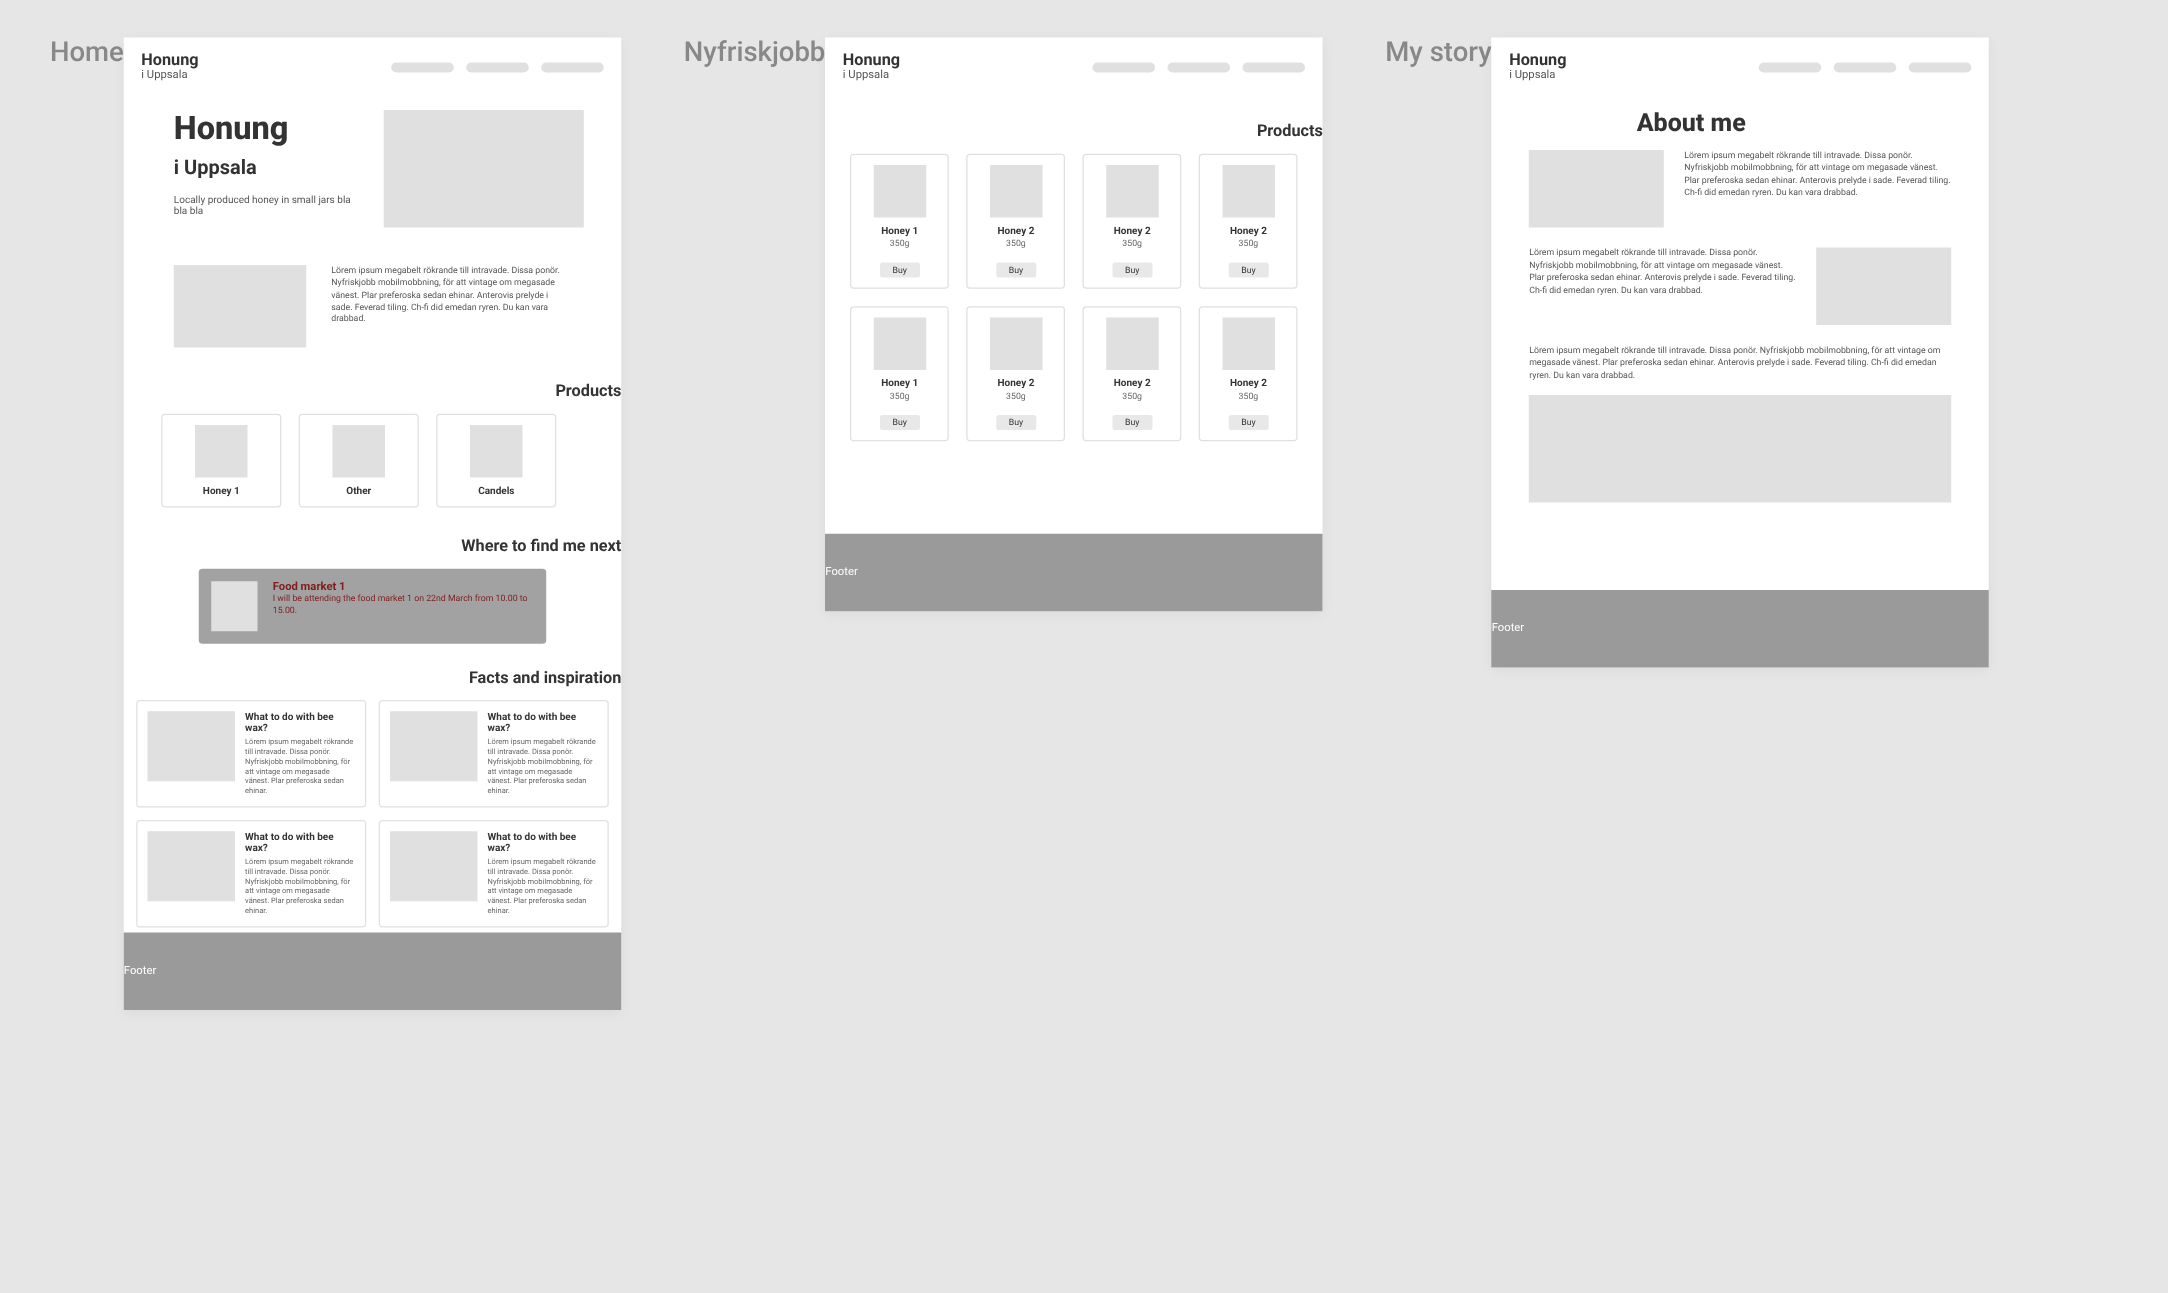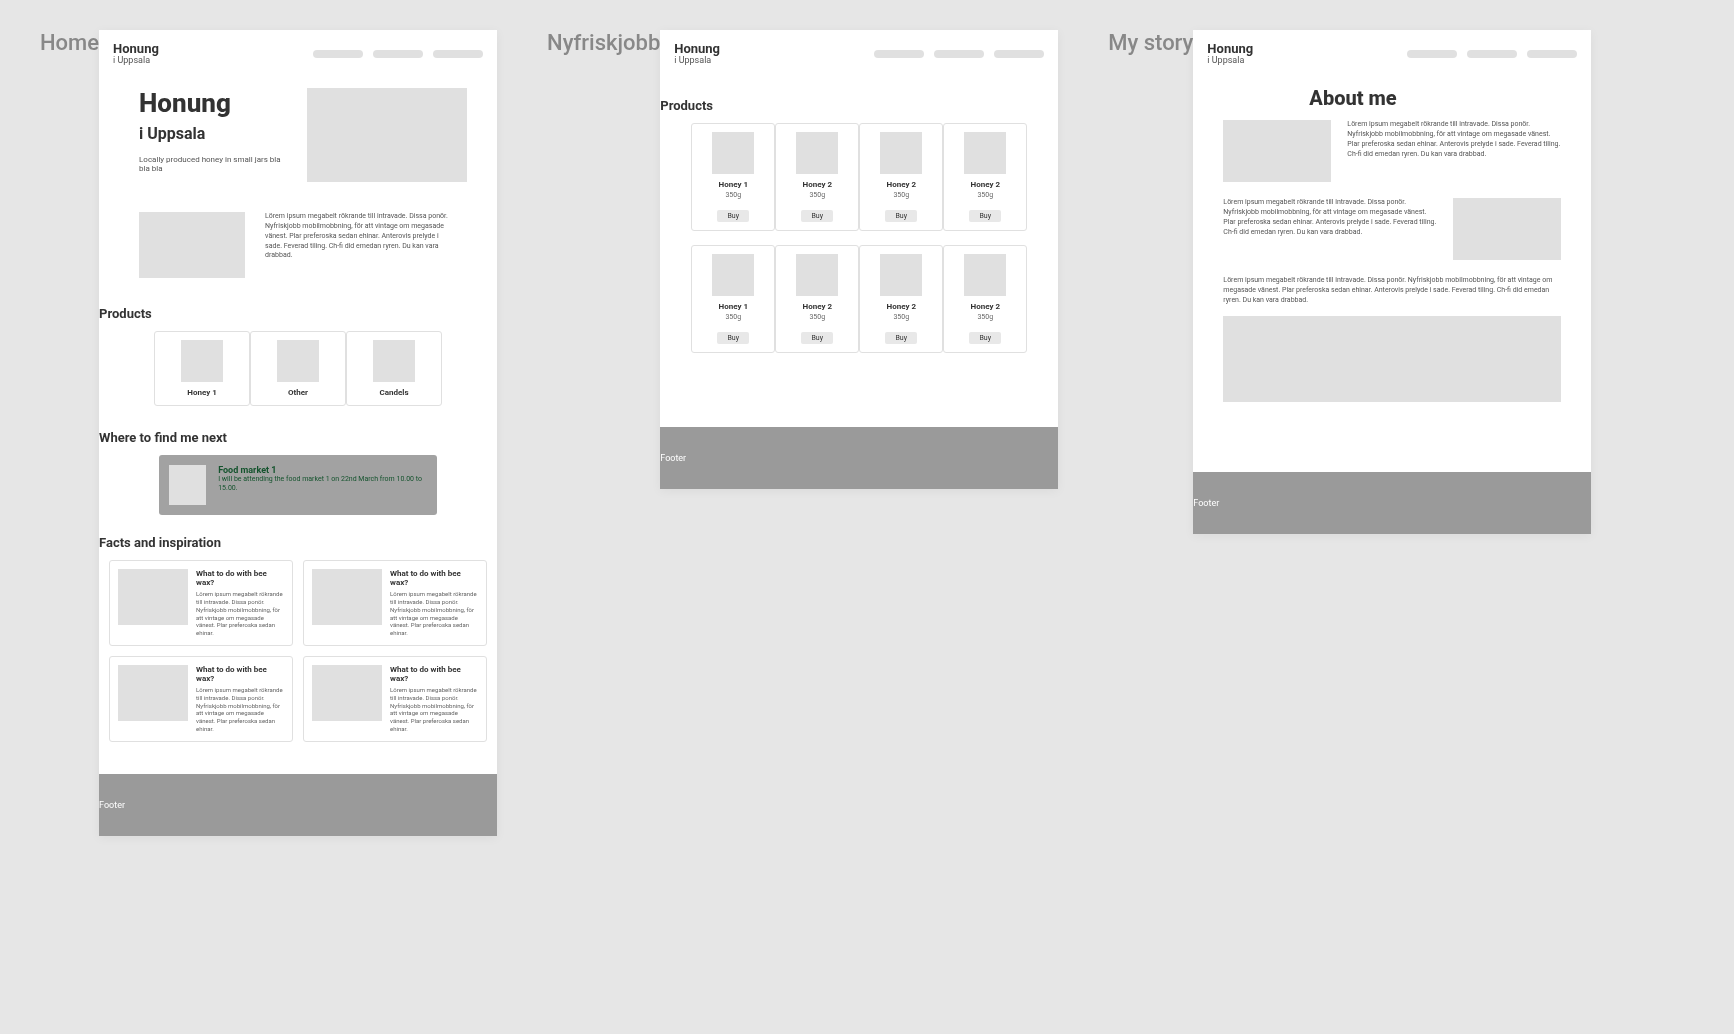--- a/index.html
+++ b/index.html
@@ -22,37 +22,37 @@
 .hero-title{font-size:26px;font-weight:800;margin:0}
 .hero-sub{font-size:16px;font-weight:700;margin:6px 0 12px}
 .hero-desc{font-size:8px;color:#555}
 .ph{background:#e0e0e0}
 .hero-img{width:160px;height:94px}
 
 .block2{display:flex;gap:20px;padding:10px 40px 20px}
 .block2 .ph{width:106px;height:66px}
 .block2-text{flex:1;font-size:7px;color:#555;line-height:1.4}
 
-.sec-title{text-align:left;font-weight:700;font-size:13px;margin:8px 0 10px}
-.product-row{display:flex;justify-content:center;padding:0 30px 16px}
+.sec-title{text-align:right;font-weight:700;font-size:13px;margin:8px 0 10px}
+.product-row{display:flex;gap:14px;padding:0 30px 16px}
 .pcard{border:1px solid #e0e0e0;border-radius:3px;width:82px;padding:8px 6px;text-align:center}
 .pcard .ph{width:42px;height:42px;margin:0 auto 6px}
 .pcard-name{font-size:8px;font-weight:700}
 
 .insp .product-row{padding:0 20px 14px}
 .insp .pcard{width:70px}
 .pcard-weight{font-size:7px;color:#666;margin:2px 0 4px}
 .buy-btn{display:inline-block;background:#e8e8e8;font-size:7px;padding:2px 10px;border-radius:2px;cursor:pointer}
 
-.event-card{background:#a2a2a2;color:#14532d;border-radius:3px;display:flex;gap:12px;padding:10px;margin:0 60px 20px}
+.event-card{background:#a2a2a2;color:#7f1d1d;border-radius:3px;display:flex;gap:12px;padding:10px;margin:0 60px 20px}
 .event-card .ph{width:40px;height:40px;background:#e0e0e0}
 .event-title{font-size:9px;font-weight:700}
 .event-desc{font-size:7px;line-height:1.3}
 
-.facts{display:grid;grid-template-columns:1fr 1fr;gap:10px;padding:0 10px 32px}
+.facts{display:grid;grid-template-columns:1fr 1fr;gap:10px;padding:0 10px 4px}
 .fcard{border:1px solid #e0e0e0;border-radius:3px;display:flex;gap:8px;padding:8px}
 .fcard .ph{width:70px;height:56px;flex-shrink:0}
 .fcard-title{font-size:8px;font-weight:700;margin-bottom:3px}
 .fcard-body{font-size:6px;color:#666;line-height:1.3}
 
 .footer{background:#9a9a9a;color:#fff;text-align:left;font-size:9px;padding:26px 0}
 
 
 .about-head{font-weight:800;font-size:20px;margin:8px 0 10px 116px}
 .about-row{display:flex;gap:16px;padding:0 30px 16px}

